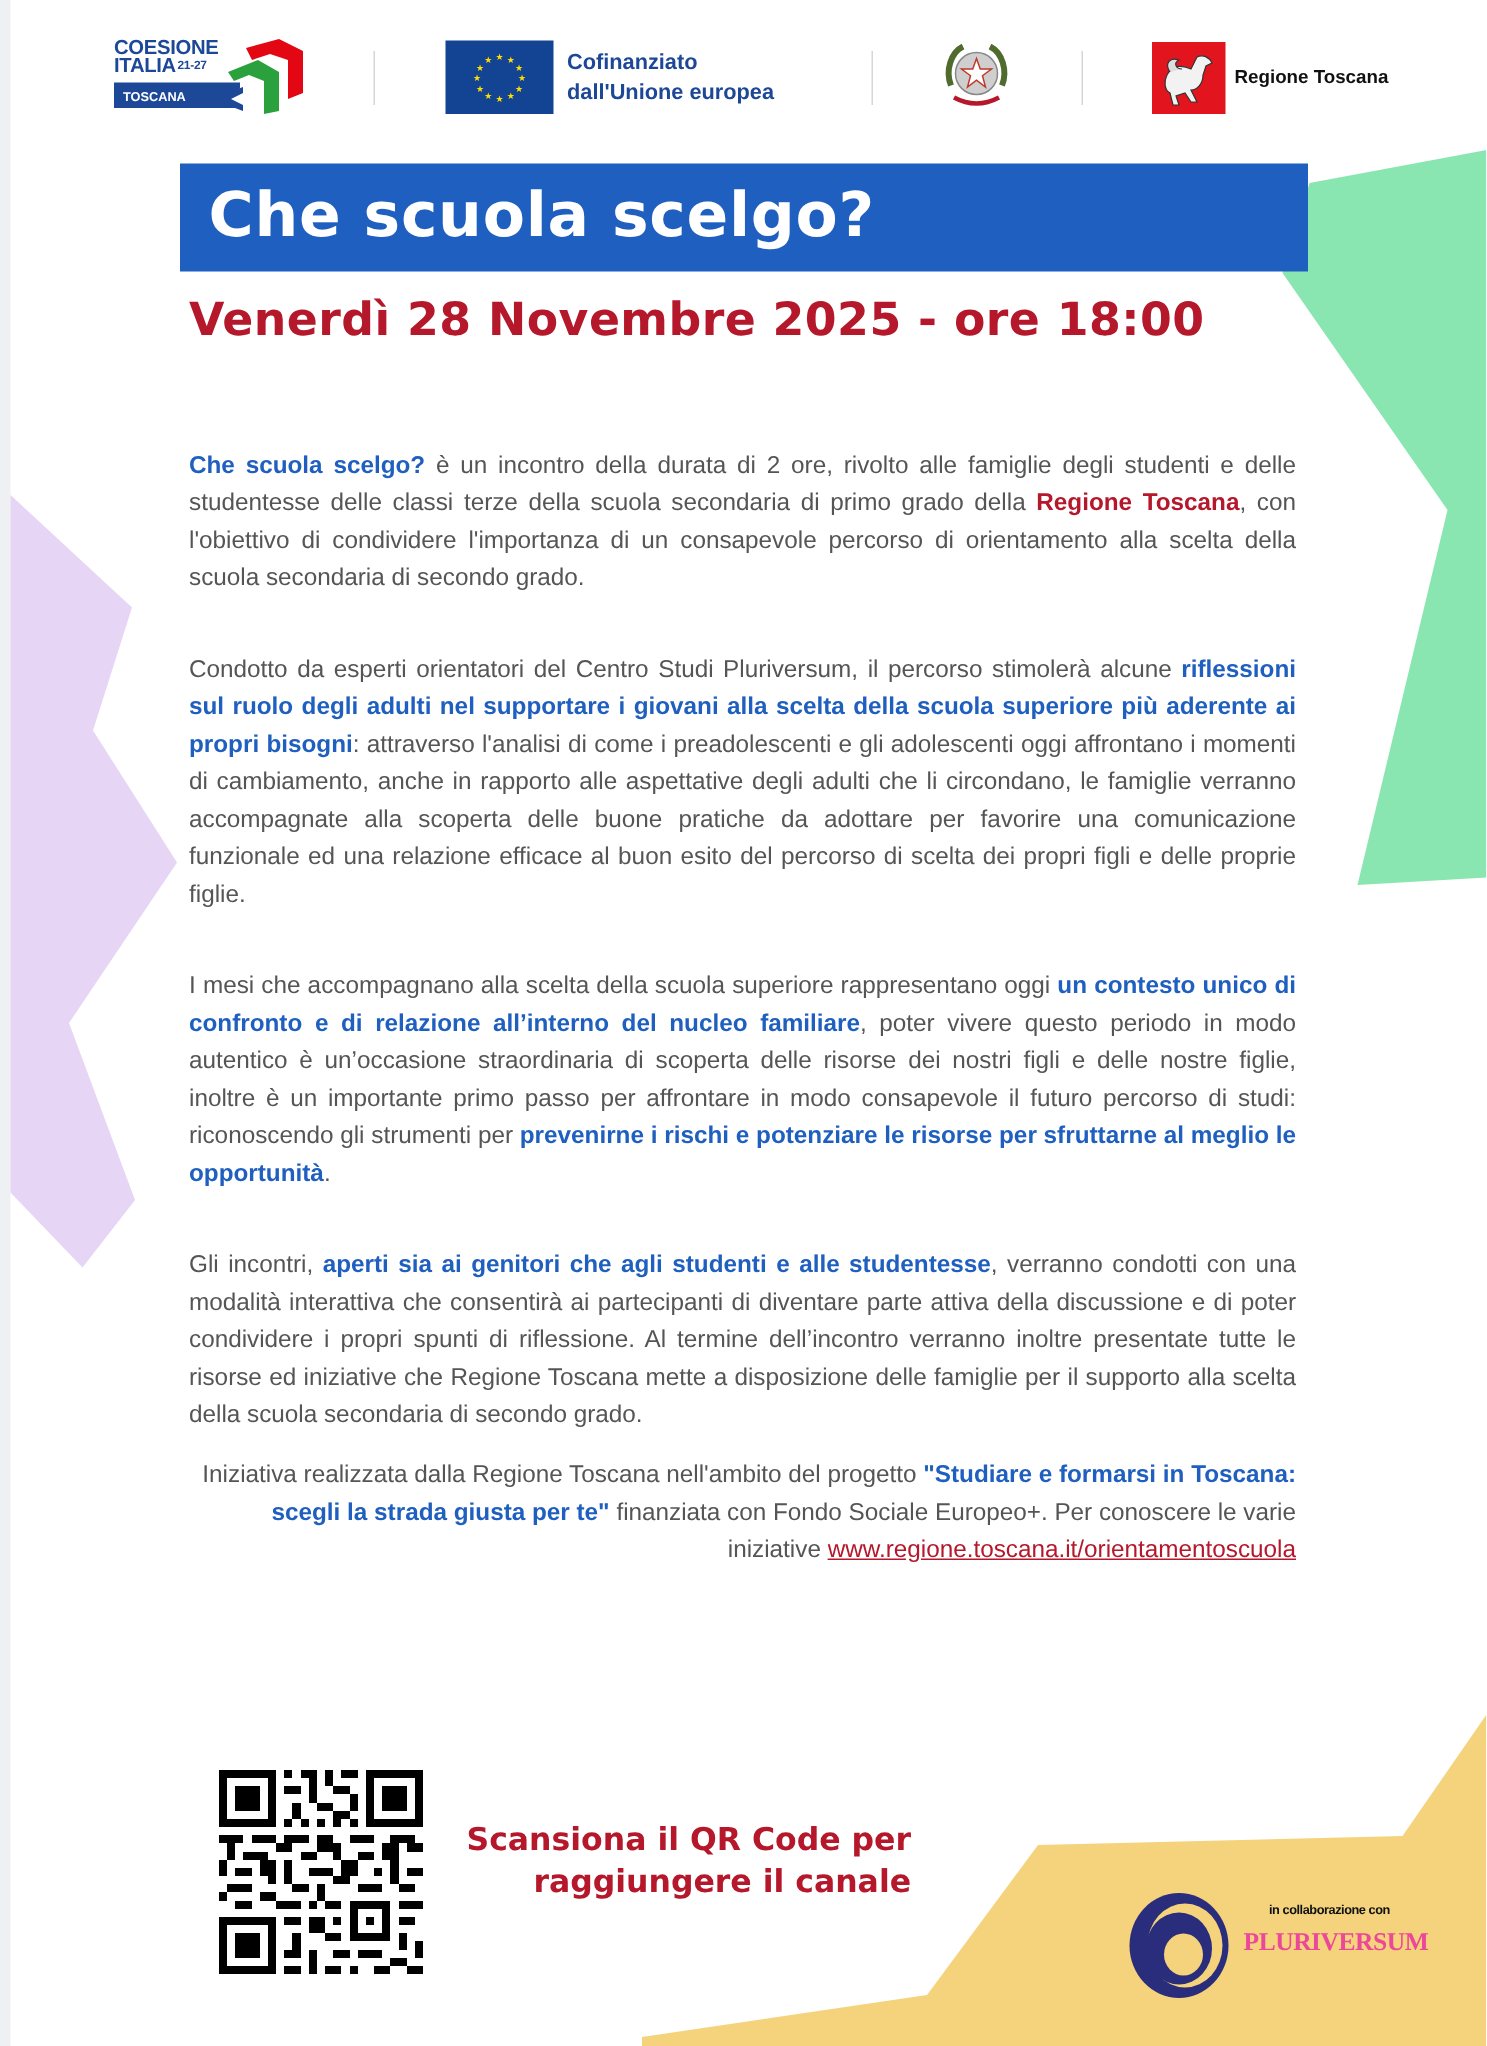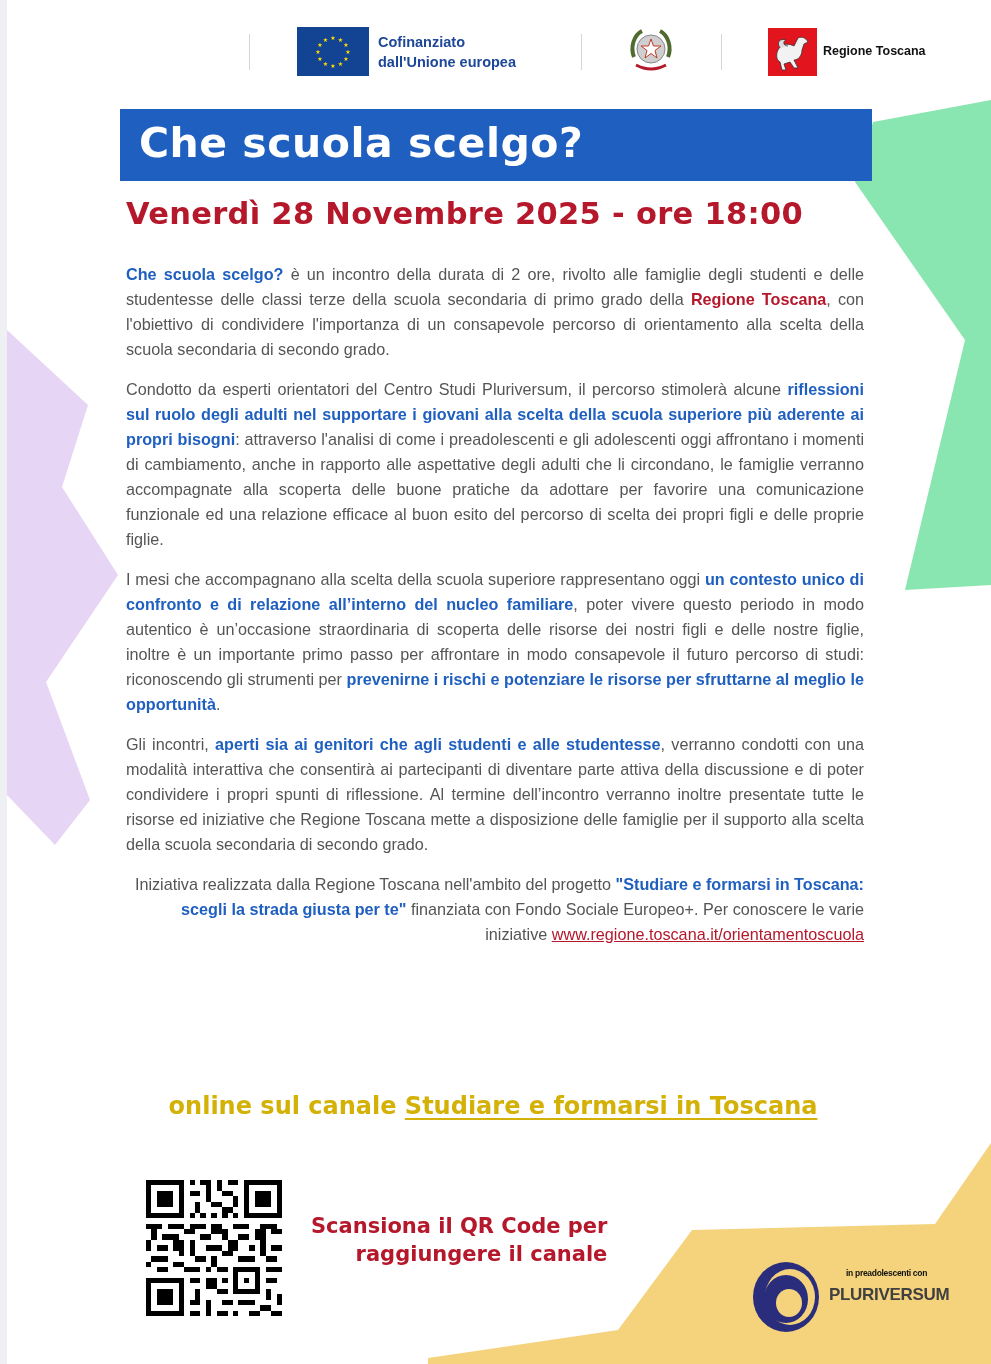--- a/index.html
+++ b/index.html
@@ -31,49 +31,62 @@
   .regione-text { position: absolute; left: 55px; top: 16px; width: 120px; font-weight: bold; font-size: 12.5px; color: #111; }
 
   
   .title-banner { position: absolute; left: 120px; top: 109px; width: 752px; height: 72px; background: #1f5fbf; z-index: 2; }
   .title-text { position: absolute; left: 19px; top: 10px; font-family: "DejaVu Sans", sans-serif; font-weight: bold; color: #ffffff; font-size: 41px; letter-spacing: 0.5px; }
 
   .date-line { position: absolute; left: 126px; top: 196px; z-index: 2; font-family: "DejaVu Sans", sans-serif; font-weight: bold; color: #b5172b; font-size: 30.5px; letter-spacing: 0.3px; }
 
   
   .content { position: absolute; left: 126px; top: 262px; width: 738px; z-index: 2; color: #555555; font-family: "Liberation Sans", sans-serif; font-size: 16.2px; line-height: 25px; }
-  .content p { text-align: justify; margin-bottom: 15px; }
+  .content p { text-align: justify; margin-bottom: 15px; margin-top: 36px; }
   .content .hl-blue { color: #1f5fbf; font-weight: bold; }
   .content .hl-red { color: #b5172b; font-weight: bold; }
   .content .p-last { text-align: right; margin-top: 9px; }
   .content .link { color: #b5172b; text-decoration: underline; }
 
   .cta { position: absolute; left: 100px; top: 1091px; width: 786px; z-index: 2; text-align: center; color: #d4b106; font-family: "DejaVu Sans", sans-serif; font-weight: bold; font-size: 24px; line-height: 31px; }
   .cta .cta-link { text-decoration: underline; text-decoration-thickness: 2px; text-underline-offset: 4px; }
 
   .qr { position: absolute; left: 146px; top: 1180px; width: 136px; height: 136px; z-index: 2; }
   .qr-caption { position: absolute; left: 311px; top: 1212px; z-index: 2; color: #b5172b; font-family: "DejaVu Sans", sans-serif; font-weight: bold; font-size: 21px; line-height: 28px; text-align: right; }
 
   .pluriversum { position: absolute; left: 752px; top: 1259px; width: 220px; height: 75px; z-index: 2; }
   .pluri-mark { position: absolute; left: 0; top: 0; }
   .pluri-small { position: absolute; left: 94px; top: 9px; font-size: 8.5px; font-weight: bold; color: #111; letter-spacing: -0.3px; }
-  .pluri-name { position: absolute; left: 77px; top: 26px; font-size: 17px; font-weight: bold; color: #404040; letter-spacing: -0.3px; }
+  .pluri-name { position: absolute; left: 77px; top: 26px; font-size: 17px; font-weight: bold; color: #ec4899; letter-spacing: -0.3px; font-family: Liberation Serif, serif; }
 </style>
 </head>
 <body>
 
 <div class="left-strip"></div>
 
 <svg class="bg-shapes" viewBox="0 0 991 1364" width="991" height="1364">
   <polygon points="7,330 88,405 62,487 118,575 46,682 90,800 55,845 7,795" fill="#e6d5f5"></polygon>
   <polygon points="855,182 873,122 991,100 991,585 905,590 965,340" fill="#8ae6b0"></polygon>
   <polygon points="991,1143 935,1224 692,1230 618,1330 428,1358 428,1364 991,1364" fill="#f4d37c"></polygon>
 </svg>
 
 <div class="logos">
+  <div class="logo-coesione">
+    <div class="coesione-text">
+      <div>COESIONE</div>
+      <div><span>ITALIA</span><span class="sup">21-27</span></div>
+    </div>
+    <div class="toscana-bar">TOSCANA</div>
+    <svg class="coesione-mark" width="56" height="50" viewBox="0 0 56 50">
+      <polygon points="18,6 40,0 56,8 56,36 46,40 46,14 34,10 22,14" fill="#e30613"></polygon>
+      <polygon points="6,22 26,14 40,22 40,48 30,50 30,28 20,24 10,28" fill="#2aa13d"></polygon>
+      <polygon points="8,36 20,30 20,38 14,40 20,44 20,50 8,44" fill="#ffffff"></polygon>
+      <polygon points="0,38 16,32 16,36 8,40 16,44 16,48 0,42" fill="#1d4797"></polygon>
+    </svg>
+  </div>
 
   <div class="divider" style="left:249px;"></div>
 
   <div class="logo-eu">
     <div class="eu-flag">
       <svg width="72" height="49" viewBox="0 0 72 49">
         <g fill="#ffdd00" font-size="6" font-family="DejaVu Sans, sans-serif" text-anchor="middle">
           <text x="36" y="13">★</text>
             <text x="43.5" y="15">★</text>
             <text x="49" y="20">★</text>
@@ -136,21 +149,20 @@
   </p>
   <p>
     <span>Gli incontri, </span><span class="hl-blue">aperti sia ai genitori che agli studenti e alle studentesse</span><span>, verranno condotti con una modalità interattiva che consentirà ai partecipanti di diventare parte attiva della discussione e di poter condividere i propri spunti di riflessione. Al termine dell’incontro verranno inoltre presentate tutte le risorse ed iniziative che Regione Toscana mette a disposizione delle famiglie per il supporto alla scelta della scuola secondaria di secondo grado.</span>
   </p>
   <p class="p-last">
     <span>Iniziativa realizzata dalla Regione Toscana nell'ambito del progetto </span><span class="hl-blue">"Studiare e formarsi in Toscana: scegli la strada giusta per te"</span><span> finanziata con Fondo Sociale Europeo+. Per  conoscere le varie iniziative </span><a class="link">www.regione.toscana.it/orientamentoscuola</a>
   </p>
 </div>
 
 <div class="cta">
-  <div><span>online sul canale </span><a class="cta-link">Studiare e formarsi in Toscana</a></div>
 </div>
 
 <svg class="qr" viewBox="0 0 25 25" width="136" height="136" shape-rendering="crispEdges">
   <rect width="25" height="25" fill="#fff"></rect>
   <g fill="#000">
 
     <path d="M0,0h7v7h-7z M1,1v5h5v-5z M2,2h3v3h-3z"></path>
     <path d="M18,0h7v7h-7z M19,1v5h5v-5z M20,2h3v3h-3z"></path>
     <path d="M0,18h7v7h-7z M1,19v5h5v-5z M2,20h3v3h-3z"></path>
 
@@ -176,15 +188,15 @@
   <div>raggiungere il canale</div>
 </div>
 
 <div class="pluriversum">
   <svg class="pluri-mark" width="70" height="75" viewBox="0 0 70 75">
     <ellipse cx="34" cy="38" rx="33" ry="35" fill="#2a2d7c"></ellipse>
     <ellipse cx="38" cy="38" rx="25" ry="28" fill="#f4d37c"></ellipse>
     <ellipse cx="34" cy="40" rx="22" ry="24" fill="#2a2d7c"></ellipse>
     <ellipse cx="37" cy="44" rx="13" ry="14" fill="#f4d37c"></ellipse>
   </svg>
-  <div class="pluri-small">in preadolescenti con</div>
+  <div class="pluri-small">in collaborazione con</div>
   <div class="pluri-name">PLURIVERSUM</div>
 </div>
 
 </body></html>

